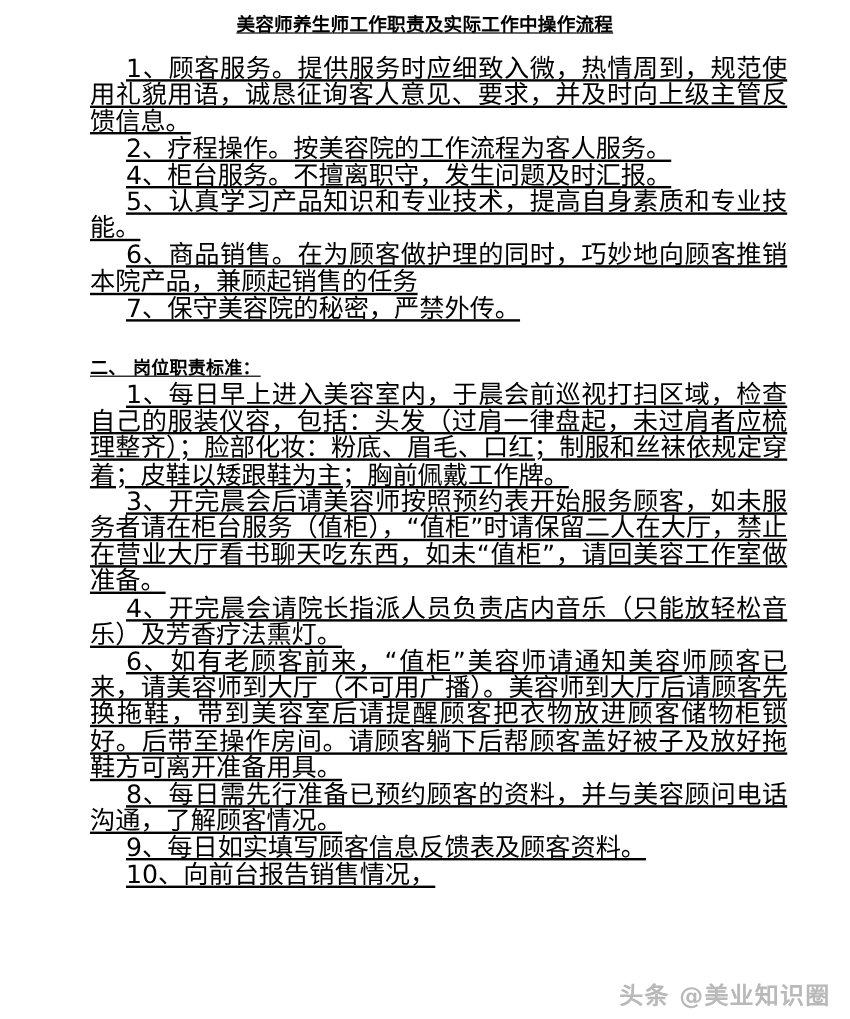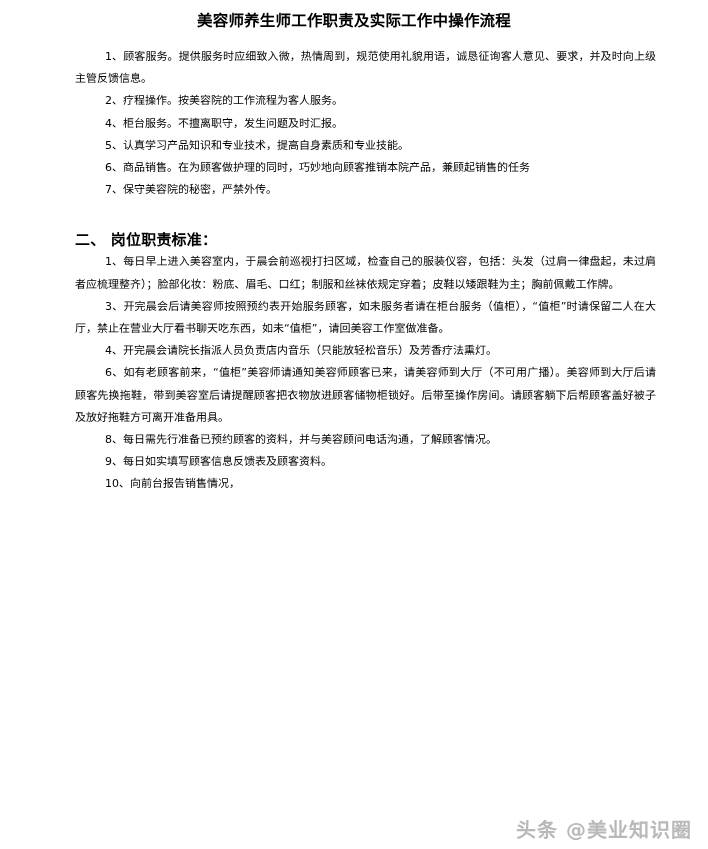--- a/index.html
+++ b/index.html
@@ -12,20 +12,21 @@
     font-family: "DejaVu Sans", "Liberation Sans", sans-serif;
     color: #000000;
   }
   .page {
     position: relative;
     width: 708px;
     height: 849px;
     background: #ffffff;
     overflow: hidden;
     box-sizing: border-box;
+    text-decoration: underline;
   }
   .doc-title {
     text-align: center;
     font-weight: bold;
     font-size: 15.5px;
     line-height: 22px;
     letter-spacing: 0.2px;
     padding-top: 10px;
     padding-left: 14px;
     padding-right: 14px;
@@ -42,21 +43,21 @@
     font-size: 15px;
     line-height: 22px;
     margin: 0;
     letter-spacing: 0.2px;
     white-space: pre;
   }
   .section-heading.gap-before {
     margin-top: 28px;
   }
   .para {
-    font-size: 11px;
+    font-size: 21px;
     line-height: 22.2px;
     margin: 0;
     text-indent: 30px;
     text-align: justify;
     text-justify: inter-ideograph;
     letter-spacing: 0px;
     word-break: break-all;
   }
   .section-items {
     margin: 0;

